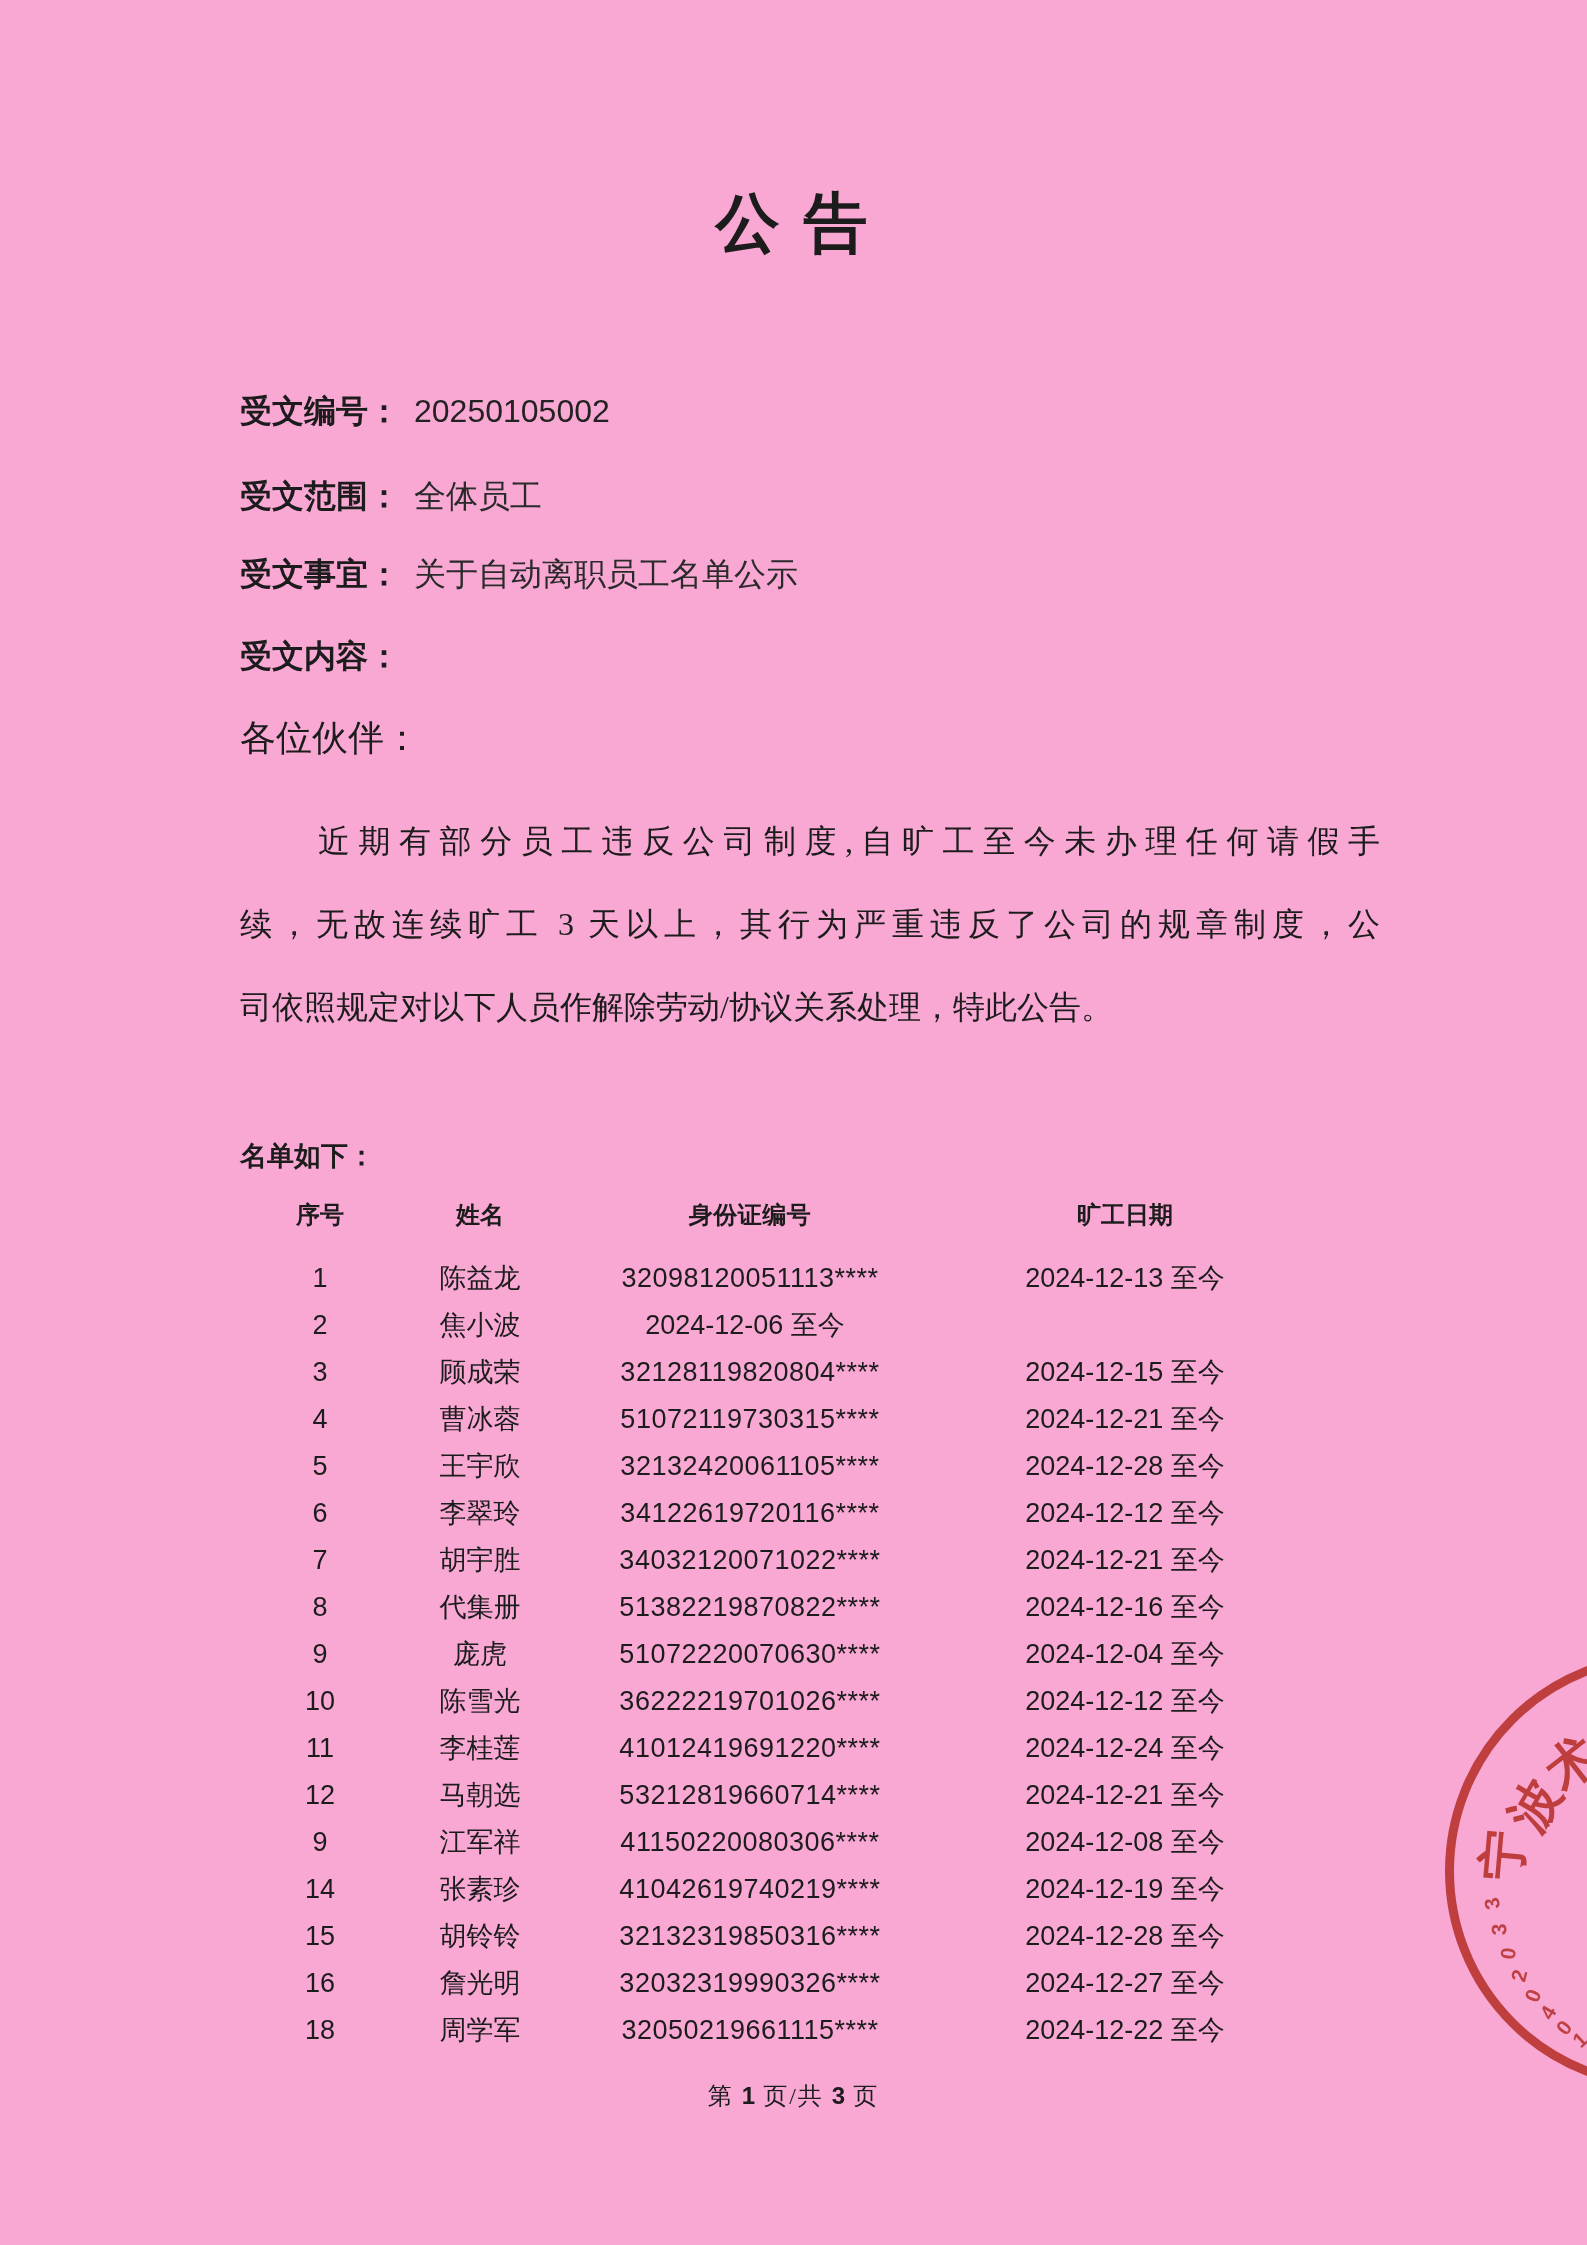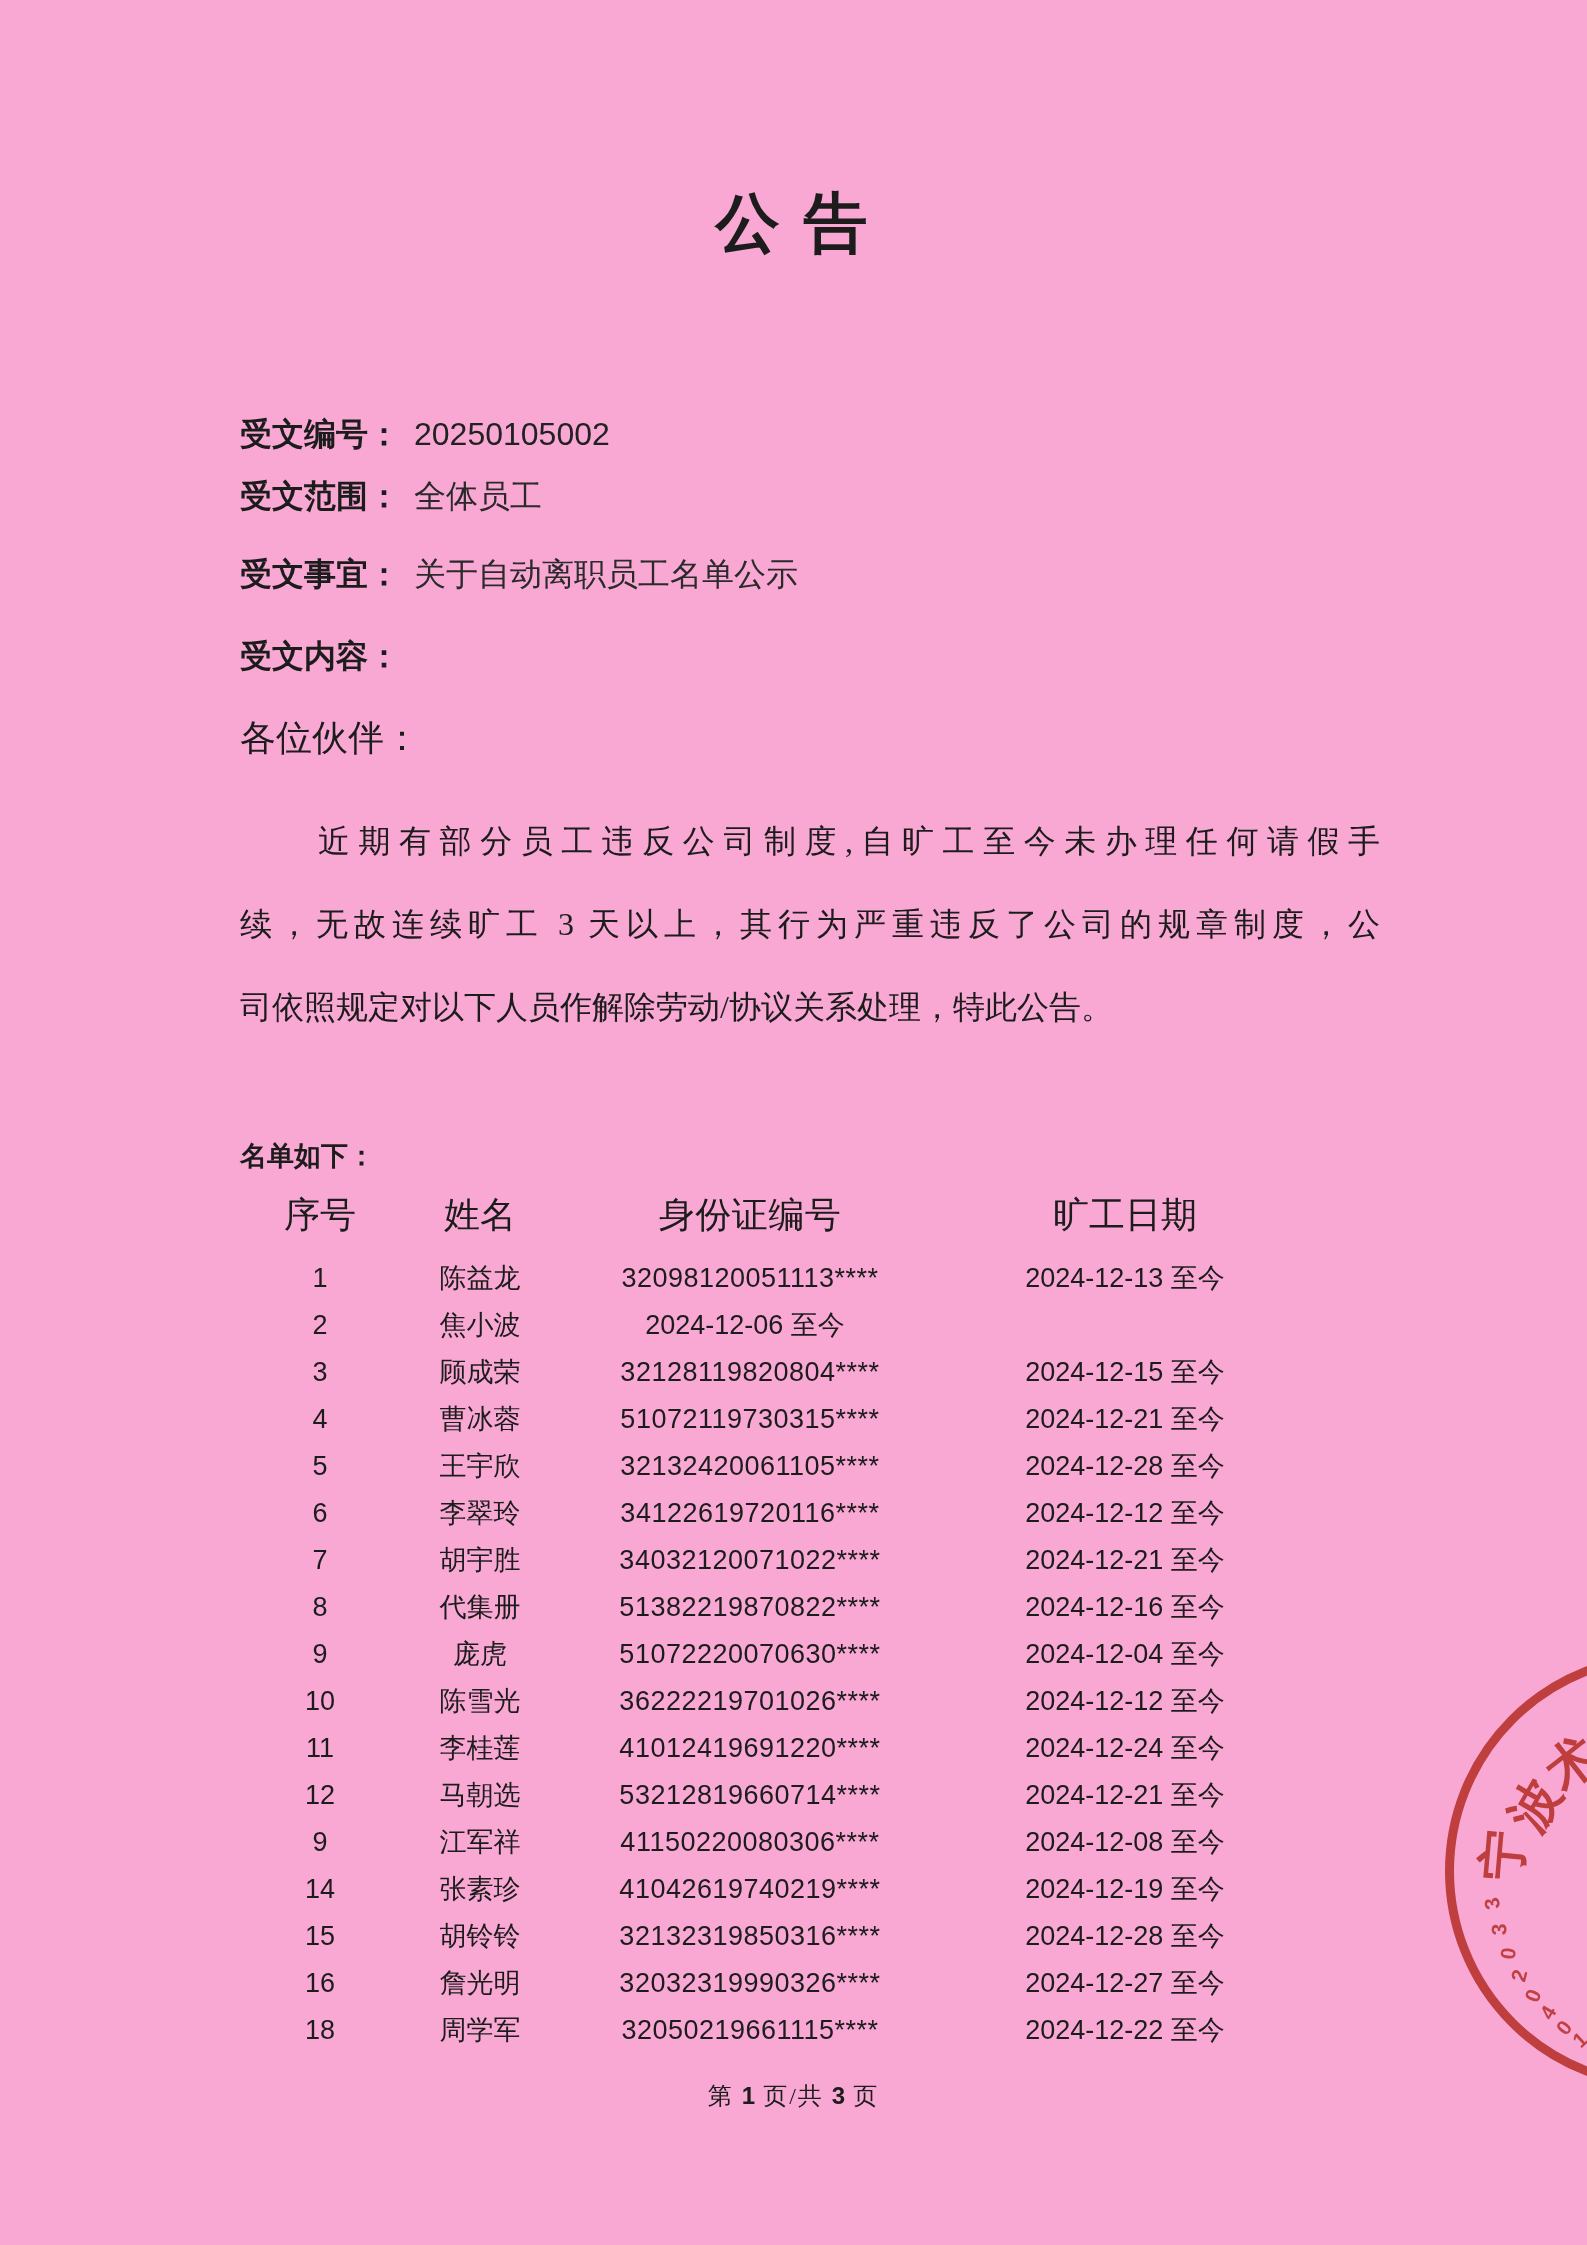--- a/index.html
+++ b/index.html
@@ -15,21 +15,21 @@
   .doc-title {
     position:absolute; top:192px; left:0; width:100%;
     text-align:center;
     font-size:64px; font-weight:bold; line-height:1;
     letter-spacing:4px;
   }
   .field-row {
     position:absolute; left:240px;
     font-size:32px; line-height:1.15; white-space:nowrap;
   }
-  .field-row.f0 { top:416px; }
+  .field-row.f0 { top:393px; }
   .field-row.f1 { top:478px; }
   .field-row.f2 { top:556px; }
   .field-row.f3 { top:638px; }
   .field-label { font-weight:bold; }
   .field-value { margin-left:14px; color:#2a2a2a; }
   .field-row.f0 .field-value { font-family:"Liberation Sans", sans-serif; color:#222; }
   .salutation {
     position:absolute; left:240px; top:718px;
     font-size:36px; line-height:1.15;
   }
@@ -43,21 +43,21 @@
   }
   .body-line.indent { text-indent:78px; }
   .body-line.last { text-align:right; text-align-last:left; }
   .list-label {
     position:absolute; left:240px; top:1138px;
     font-size:27px; font-weight:bold;text-align:right;
   }
   .table {
     position:absolute; left:240px; top:1192px; width:1070px;
   }
-  .thead { display:flex; font-weight:normal; font-size:36px; height:47px; line-height:47px; }
+  .thead { display:flex; font-weight:bold; font-size:24px; height:47px; line-height:47px; }
   .trows { margin-top:16px; }
   .trow  { display:flex; font-size:27px; height:47px; line-height:47px; }
   .col-seq  { width:160px; text-align:center; }
   .col-name { width:160px; text-align:center; }
   .col-id   { width:380px; text-align:center; letter-spacing:0.5px; }
   .col-date { width:370px; text-align:center; }
   .sans { font-family:"Liberation Sans", sans-serif; }
   .footer {
     position:absolute; top:2080px; left:0; width:100%;
     text-align:center; font-size:24px; letter-spacing:2px;

